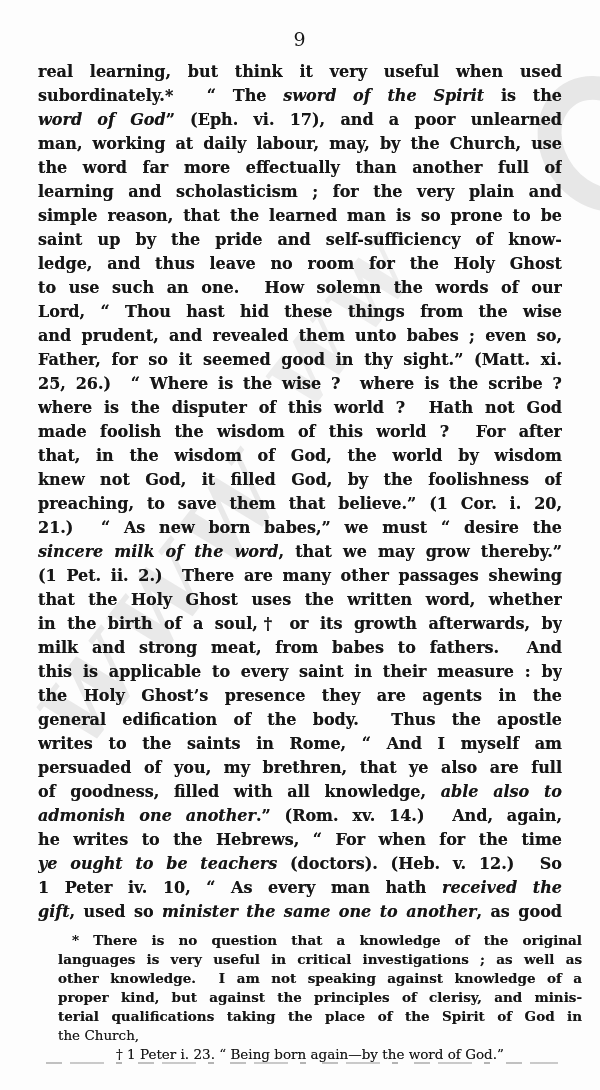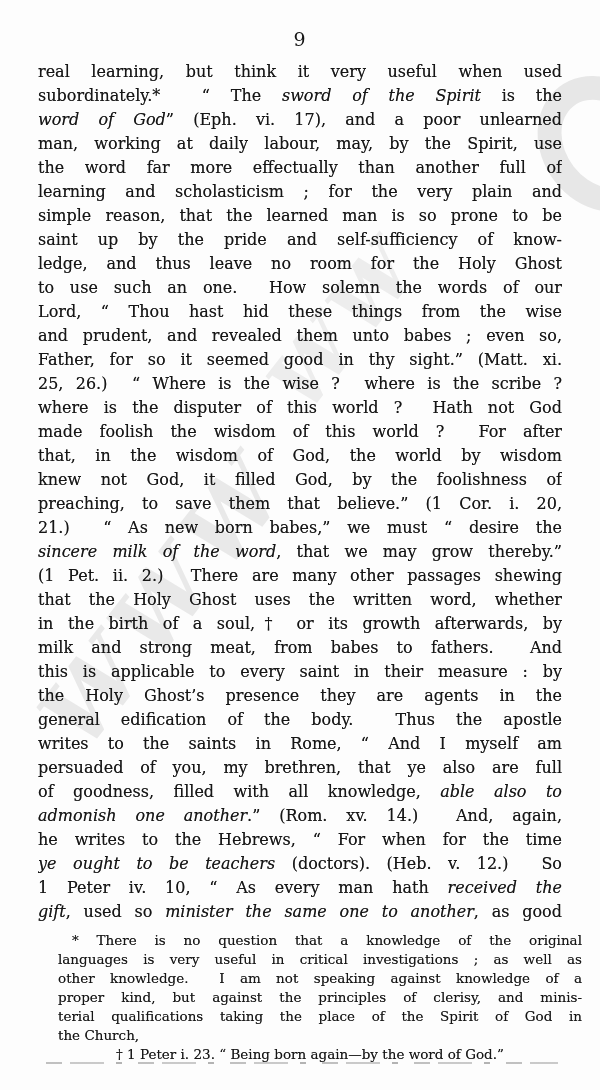--- a/index.html
+++ b/index.html
@@ -57,21 +57,21 @@
     width: 524px;
     font-size: 13.5px;
     line-height: 19px;
     text-shadow: 0 0 0.3px rgba(0,0,0,0.5);
     margin-left: 20px;
   }
   .jline {
     text-align: justify;
     text-align-last: justify;
     white-space: pre-wrap;
-    height: 24px; overflow: hidden;
+    height: 24px; overflow: hidden; font-weight: bold;
   }
   .footnotes .jline { height: 19px; }
   .lline {
     text-align: center;
     text-align-last: left;
     white-space: pre-wrap;
     height: 19px; overflow: hidden;
   }
   i { font-style: italic; }
 </style>
@@ -84,21 +84,21 @@
   <div class="wm wm-frag-mid">WW</div>
   <div class="wm-arc"></div>
   <div class="scan-line"></div>
 
   <div class="page-number">9</div>
 
   <div class="body-text" id="body-text">
       <div class="jline"><span>real learning, but think it very useful when used</span></div>
       <div class="jline"><span>subordinately.*  “ The </span><i>sword of the Spirit</i><span> is the</span></div>
       <div class="jline"><i>word of God</i><span>” (Eph. vi. 17), and a poor unlearned</span></div>
-      <div class="jline"><span>man, working at daily labour, may, by the Spirit, use</span></div>
+      <div class="jline"><span>man, working at daily labour, may, by the Church, use</span></div>
       <div class="jline"><span>the word far more effectually than another full of</span></div>
       <div class="jline"><span>learning and scholasticism ; for the very plain and</span></div>
       <div class="jline"><span>simple reason, that the learned man is so prone to be</span></div>
       <div class="jline"><span>saint up by the pride and self-sufficiency of know-</span></div>
       <div class="jline"><span>ledge, and thus leave no room for the Holy Ghost</span></div>
       <div class="jline"><span>to use such an one.  How solemn the words of our</span></div>
       <div class="jline"><span>Lord, “ Thou hast hid these things from the wise</span></div>
       <div class="jline"><span>and prudent, and revealed them unto babes ; even so,</span></div>
       <div class="jline"><span>Father, for so it seemed good in thy sight.” (Matt. xi.</span></div>
       <div class="jline"><span>25, 26.)  “ Where is the wise ?  where is the scribe ?</span></div>

